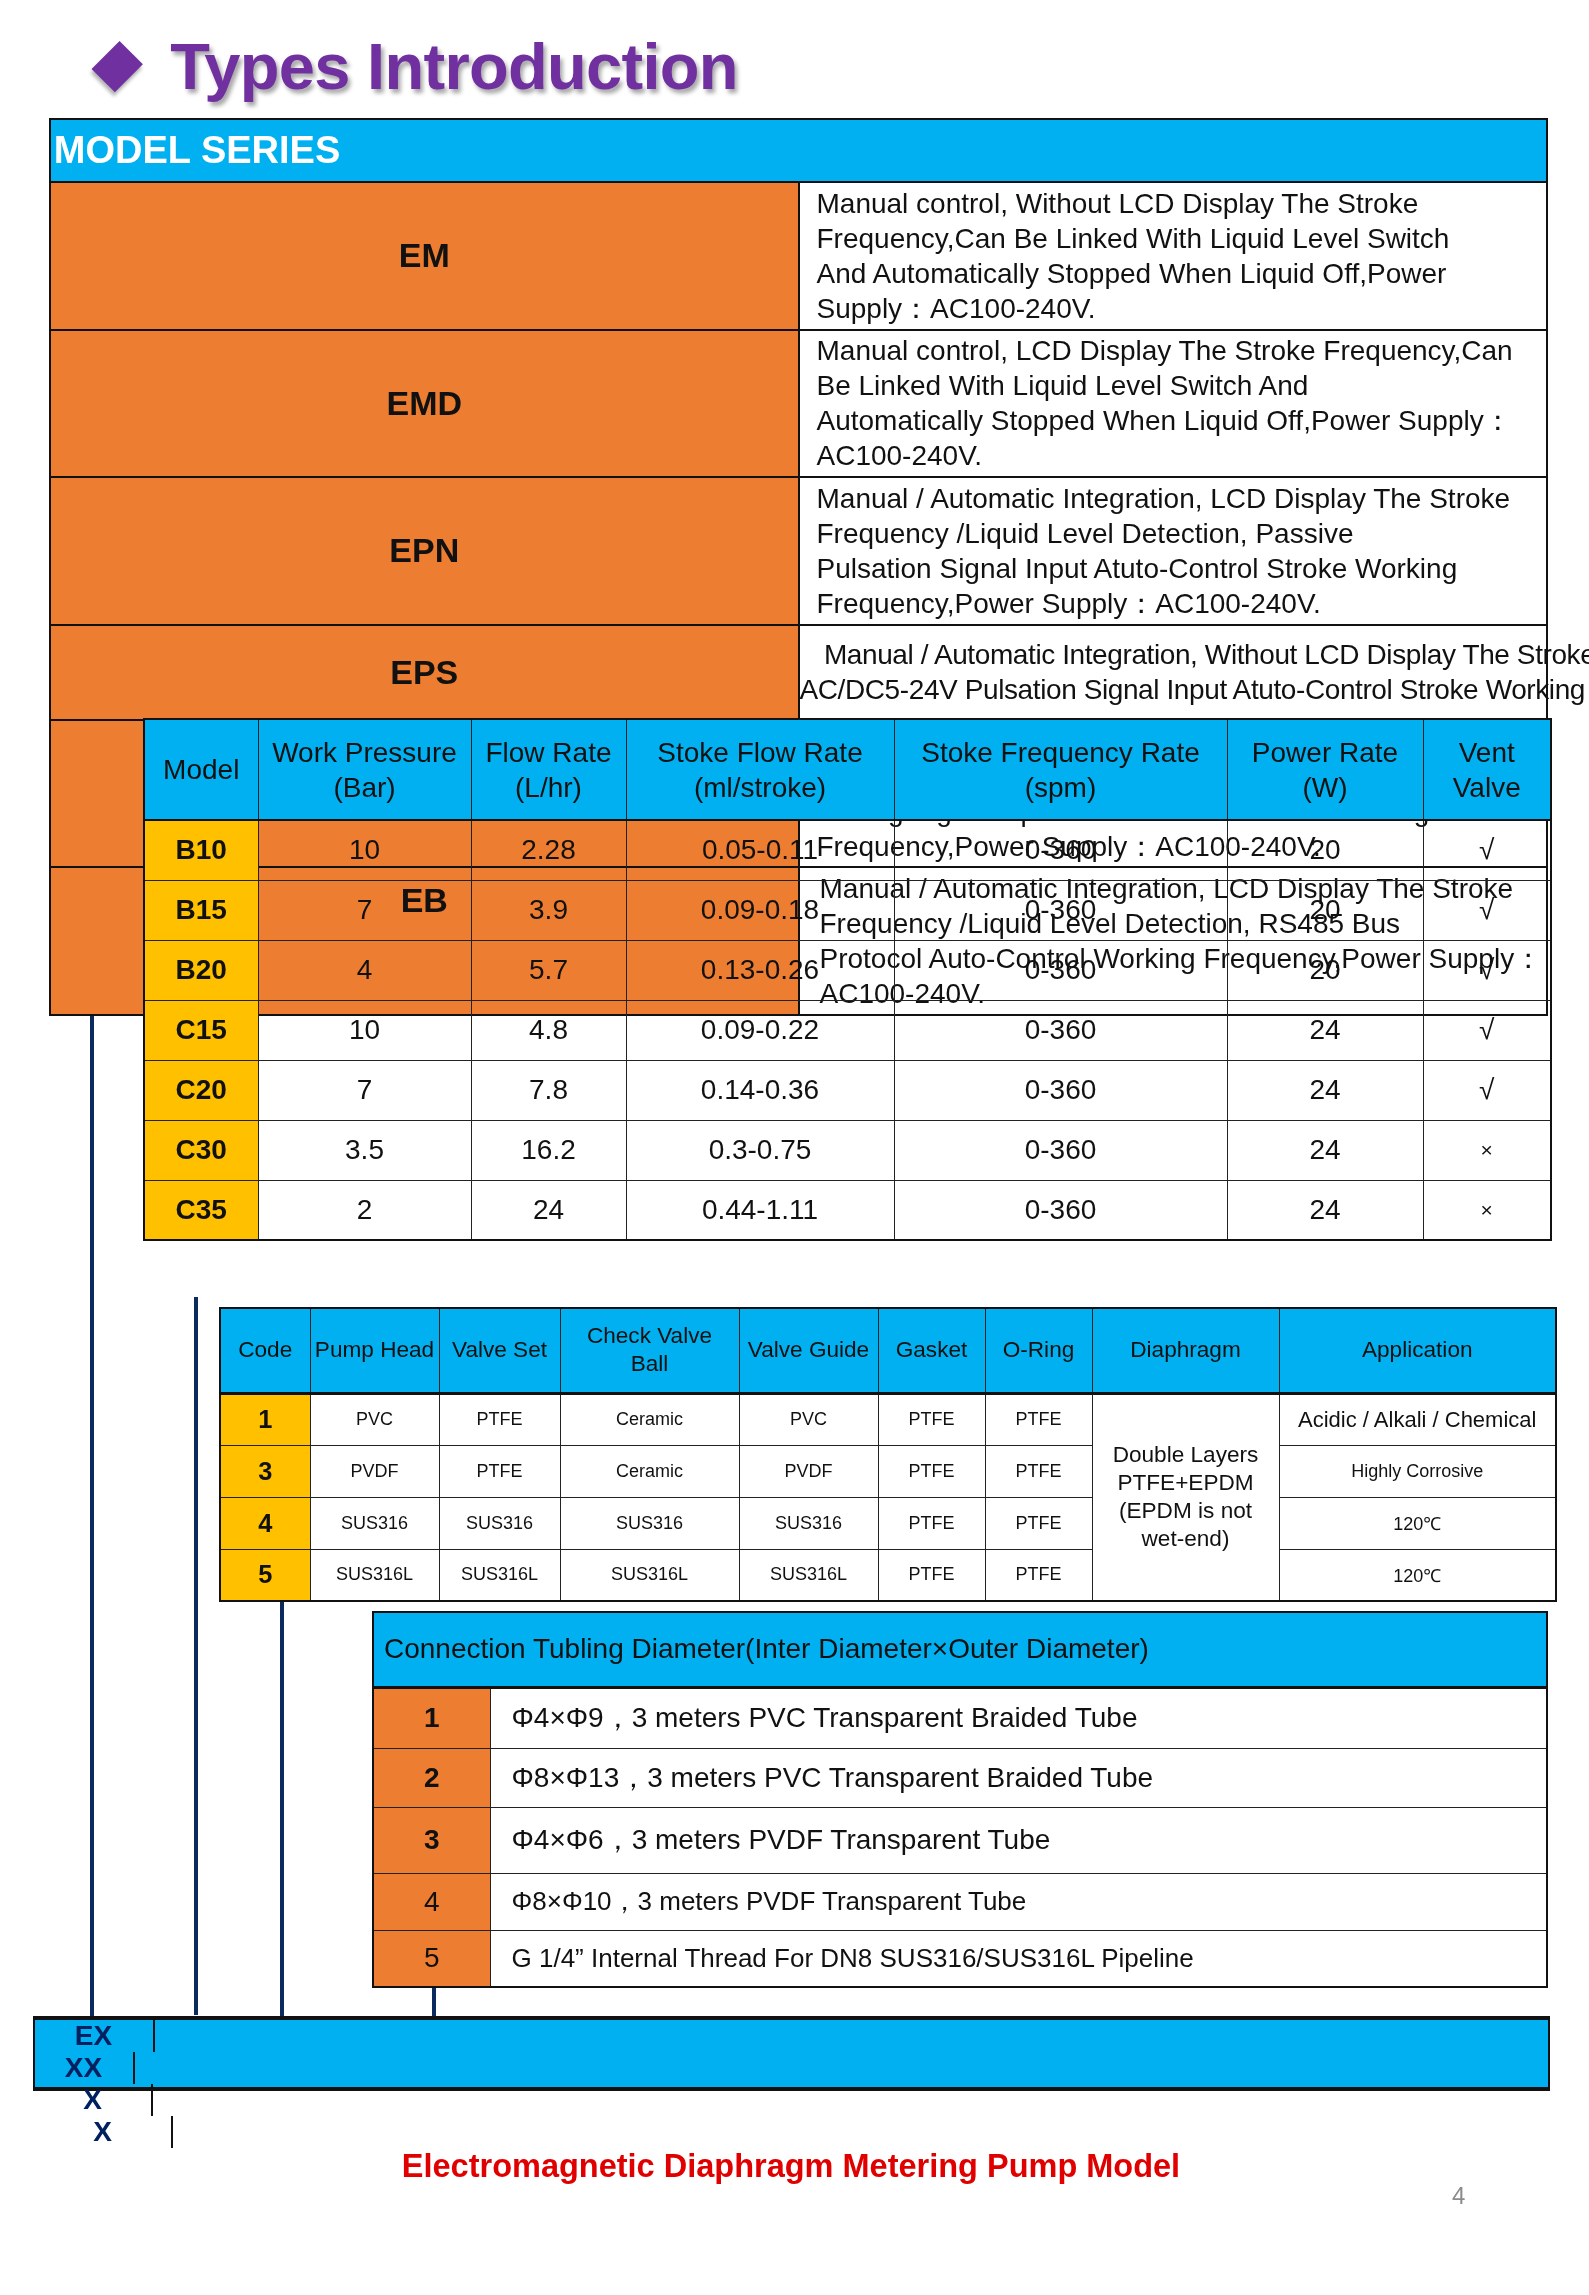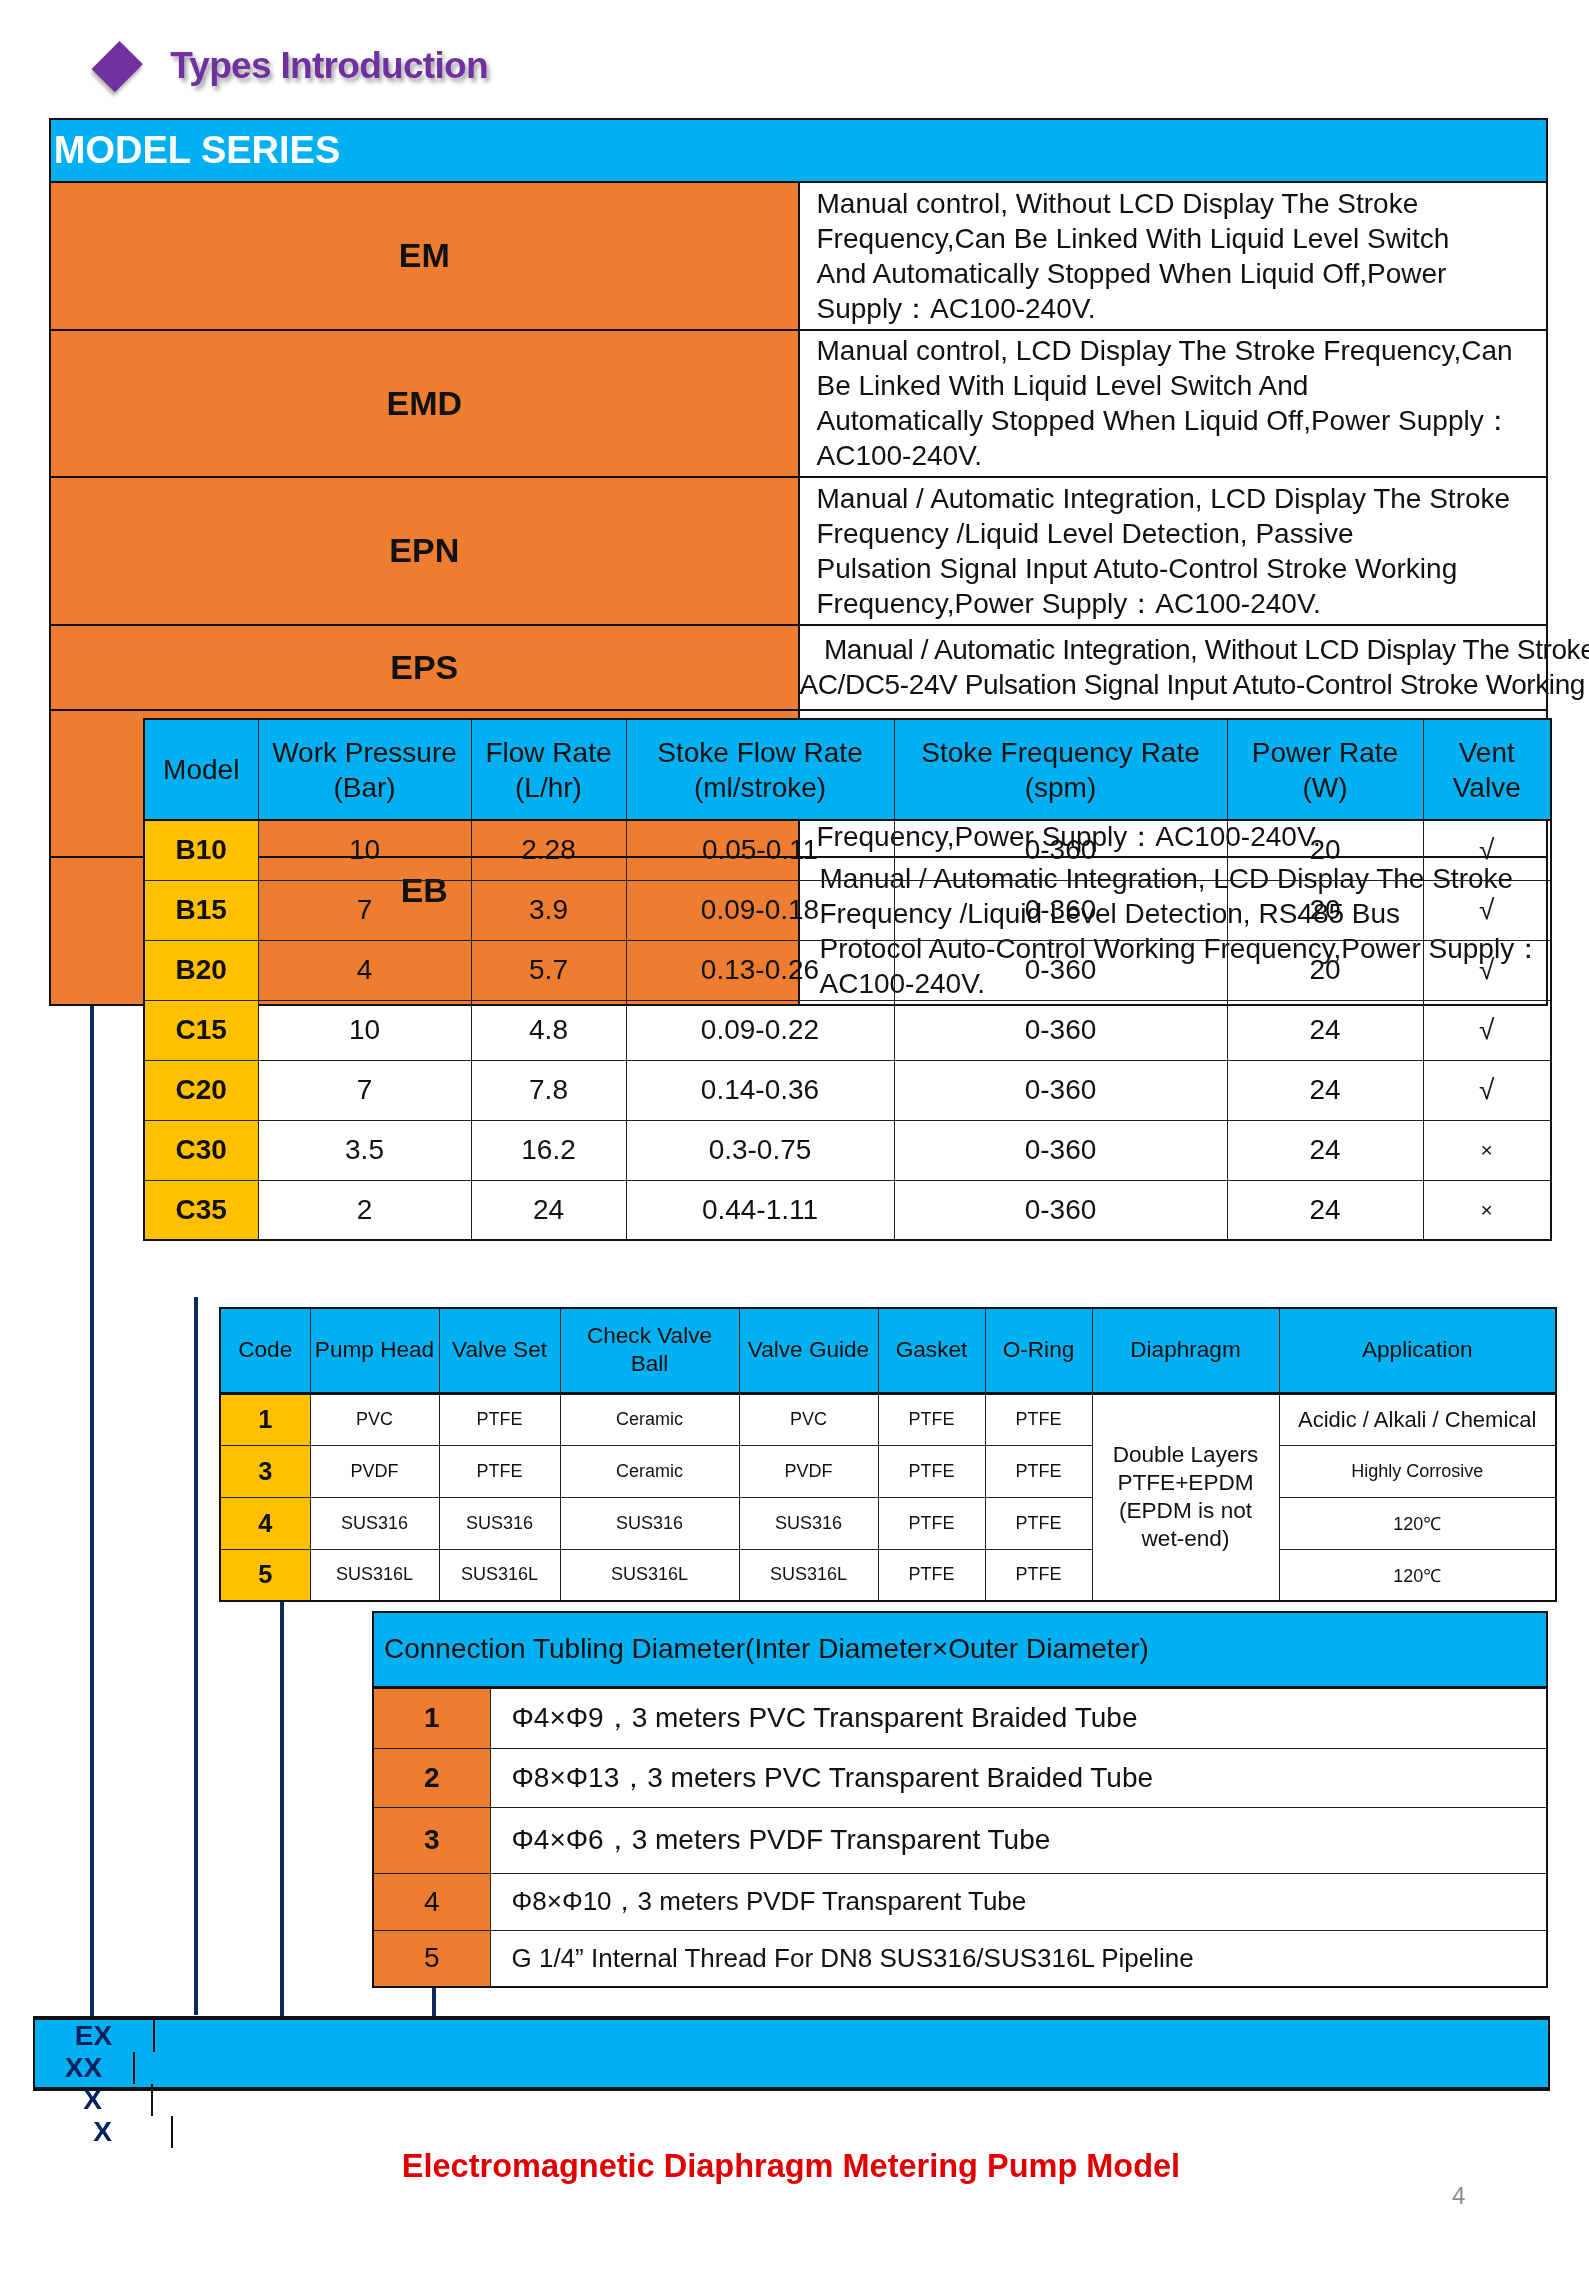--- a/index.html
+++ b/index.html
@@ -1,30 +1,30 @@
 <!DOCTYPE html>
 <html style="font-size:11.3px"><head>
 <meta charset="utf-8">
 <style>
   html,body{margin:0;padding:0;background:#ffffff;}
   body{width:1589px;height:2295px;position:relative;overflow:hidden;font-family:"Liberation Sans",sans-serif;color:#111;}
   .abs{position:absolute;box-sizing:border-box;}
-  .title{left:95px;top:27px;height:78px;display:flex;align-items:center;color:#7030a0;font-family:"Liberation Sans",sans-serif;font-weight:bold;font-size:37px;text-shadow:2.8px 3.5px 4.2px rgba(0,0,0,0.35);letter-spacing:-0.7px;text-align:center;}
+  .title{left:95px;top:27px;height:78px;display:flex;align-items:center;color:#7030a0;font-family:"Liberation Sans",sans-serif;font-weight:bold;font-size:65px;text-shadow:2.8px 3.5px 4.2px rgba(0,0,0,0.35);letter-spacing:-0.7px;text-align:center;}
   .title .diamond{width:32.5px;height:32.5px;background:#7030a0;transform:rotate(45deg) scaleY(1.2);margin-right:37px;margin-left:5.7px;box-shadow:2.1px 2.8px 3.5px rgba(0,0,0,0.3);}
   .blue{background:#00b0f0;}
   .orange{background:#ed7d31;}
   table{border-collapse:collapse;table-layout:fixed;}
   td,th{border:1.4px solid #222;padding:0;box-sizing:border-box;}
 
   
   #series{left:49px;top:118px;width:1499px;border:2.8px solid #111;}
   #series .head{height:63px;color:#fff;font-size:38px;font-weight:bold;text-align:left;padding-left:2.8px;border-bottom:2.8px solid #111;}
   #series .code{width:91px;font-weight:bold;font-size:34px;text-align:center;color:#111;}
   #series .desc{font-size:28px;line-height:35px;padding:2.8px 0 2.8px 17px;text-align:left;}
-  #series tr.row td{height:85px;border-bottom:2.8px solid #111;border-top:0;}
+  #series tr.row td{height:95px;border-bottom:2.8px solid #111;border-top:0;}
   #series tr.row td.code{border-right:2.8px solid #111;}
 
   
   #spec{left:143px;top:718px;width:1406px;border:2.8px solid #111;}
   #spec th{background:#00b0f0;font-weight:normal;font-size:28px;line-height:35px;height:101px;color:#111;border-bottom:2.8px solid #111;}
   #spec td{height:60px;font-size:28px;text-align:center;}
   #spec td.model{background:#ffc000;font-weight:bold;}
 
   
   #mat{left:219px;top:1307px;width:1336px;border:2.8px solid #111;}

